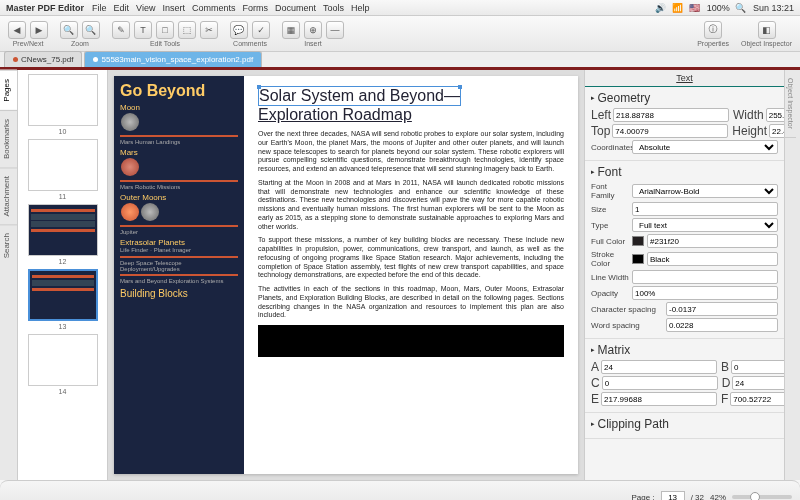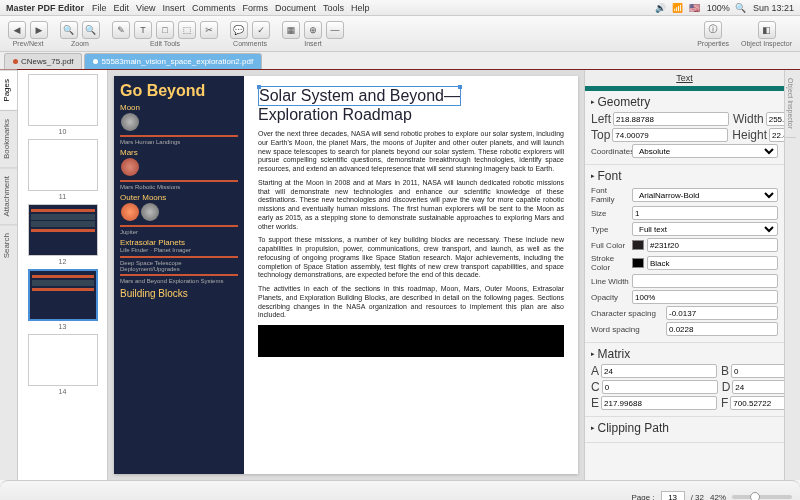--- a/index.html
+++ b/index.html
@@ -8,21 +8,21 @@
 .menubar .app { font-weight: bold; margin-right: 8px; }
 .menubar .mi { margin-right: 7px; font-size: 9px; }
 .menubar .spacer { flex: 1; }
 .menubar .status { margin-left: 6px; font-size: 9px; }
 .toolbar { height: 36px; background: linear-gradient(#fafafa,#e8e8e8); border-bottom: 1px solid #ccc; display: flex; align-items: center; padding: 0 8px; gap: 12px; }
 .tgroup { display: flex; flex-direction: column; align-items: center; gap: 1px; }
 .tgroup .icons { display: flex; gap: 4px; }
 .tbtn { width: 18px; height: 18px; background: linear-gradient(#fff,#e0e0e0); border: 1px solid #bbb; border-radius: 3px; display: flex; align-items: center; justify-content: center; font-size: 9px; color: #555; }
 .tgroup .lbl { font-size: 7px; color: #666; }
 .toolbar .tspacer { flex: 1; }
-.tabbar { height: 18px; background: #eee; border-bottom: 1px solid #7f1d1d; display: flex; align-items: flex-end; padding: 0 4px; gap: 2px; }
+.tabbar { height: 18px; background: #eee; border-bottom: 3px solid #7f1d1d; display: flex; align-items: flex-end; padding: 0 4px; gap: 2px; }
 .tab { height: 16px; padding: 2px 8px; background: #ddd; border: 1px solid #bbb; border-bottom: none; border-radius: 3px 3px 0 0; font-size: 8px; display: flex; align-items: center; gap: 3px; max-width: 180px; overflow: hidden; }
 .tab.active { background: #6eb5e8; color: #fff; }
 .tab .dot { width: 5px; height: 5px; border-radius: 50%; background: #c53; }
 .tab.active .dot { background: #fff; }
 .main { display: flex; height: 410px; }
 .sidetabs { width: 18px; background: #e8e8e8; border-right: 1px solid #ccc; display: flex; flex-direction: column; }
 .sidetab { writing-mode: vertical-rl; transform: rotate(180deg); padding: 8px 2px; font-size: 8px; color: #555; border-bottom: 1px solid #ccc; text-align: center; }
 .sidetab.active { background: #fff; color: #000; }
 .thumbs { width: 90px; background: #fff; border-right: 1px solid #ccc; overflow: hidden; padding: 4px; }
 .thumb { margin-bottom: 4px; text-align: center; }
@@ -37,28 +37,28 @@
 .page-left { width: 130px; background: #1a2440; color: #fff; padding: 6px; font-size: 7px; overflow: hidden; }
 .page-left h3 { color: #fc6; font-size: 16px; margin-bottom: 2px; }
 .page-left .sec { margin: 3px 0; }
 .page-left .lbl2 { color: #fc6; font-size: 8px; }
 .page-left .bar { height: 2px; background: #c53; margin: 2px 0; }
 .page-left .planet { width: 18px; height: 18px; border-radius: 50%; background: radial-gradient(#bbb,#666); display: inline-block; margin: 1px; }
 .page-left .planet.orange { background: radial-gradient(#f96,#c53); }
 .page-left .planet.mars { background: radial-gradient(#d87,#a43); }
 .page-left .sub { font-size: 6px; color: #aaa; }
 .page-right { flex: 1; padding: 10px 14px; font-size: 7px; color: #222; overflow: hidden; }
-.page-right h1 { font-size: 16px; font-weight: normal; color: #223; margin-bottom: 6px; }
+.page-right h1 { font-size: 16px; font-weight: normal; color: #223; margin-bottom: 6px; text-decoration: underline; }
 .sel-box { border: 1px solid #4a90d9; display: inline-block; position: relative; }
 .sel-box::before, .sel-box::after { content:''; position:absolute; width:4px; height:4px; background:#4a90d9; top:-2px; }
 .sel-box::before { left:-2px; } .sel-box::after { right:-2px; }
 .page-right p { margin-bottom: 5px; text-align: justify; line-height: 1.25; }
 .blackimg { height: 32px; background: #000; margin-top: 4px; }
 .props { width: 200px; background: #f4f4f4; border-left: 1px solid #ccc; overflow: hidden; font-size: 8px; }
-.props .hdr { text-align: center; padding: 3px; background: #eee; border-bottom: 5px solid #0f766e; font-size: 9px; text-decoration: underline; }
+.props .hdr { text-align: center; padding: 3px; background: #eee; border-bottom: 1px solid #0f766e; font-size: 9px; text-decoration: underline; }
 .psec { border-bottom: 1px solid #ddd; padding: 4px 6px; }
 .psec .title { font-size: 12px; margin-bottom: 3px; display: flex; align-items: center; gap: 3px; }
 .psec .title::before { content: '▸'; font-size: 7px; }
 .prow { display: flex; align-items: center; gap: 3px; margin: 2px 0; }
 .prow label { width: 38px; font-size: 8px; color: #444; }
 .prow input, .prow select { flex: 1; min-width: 0; height: 14px; border: 1px solid #bbb; border-radius: 2px; font-size: 8px; padding: 0 2px; background: #fff; }
 .prow2 { display: flex; gap: 4px; margin: 2px 0; }
 .prow2 > div { flex: 1; display: flex; align-items: center; gap: 2px; }
 .prow2 label { font-size: 12px; color: #444; }
 .prow2 input { flex: 1; min-width: 0; height: 14px; border: 1px solid #bbb; border-radius: 2px; font-size: 8px; padding: 0 2px; }

